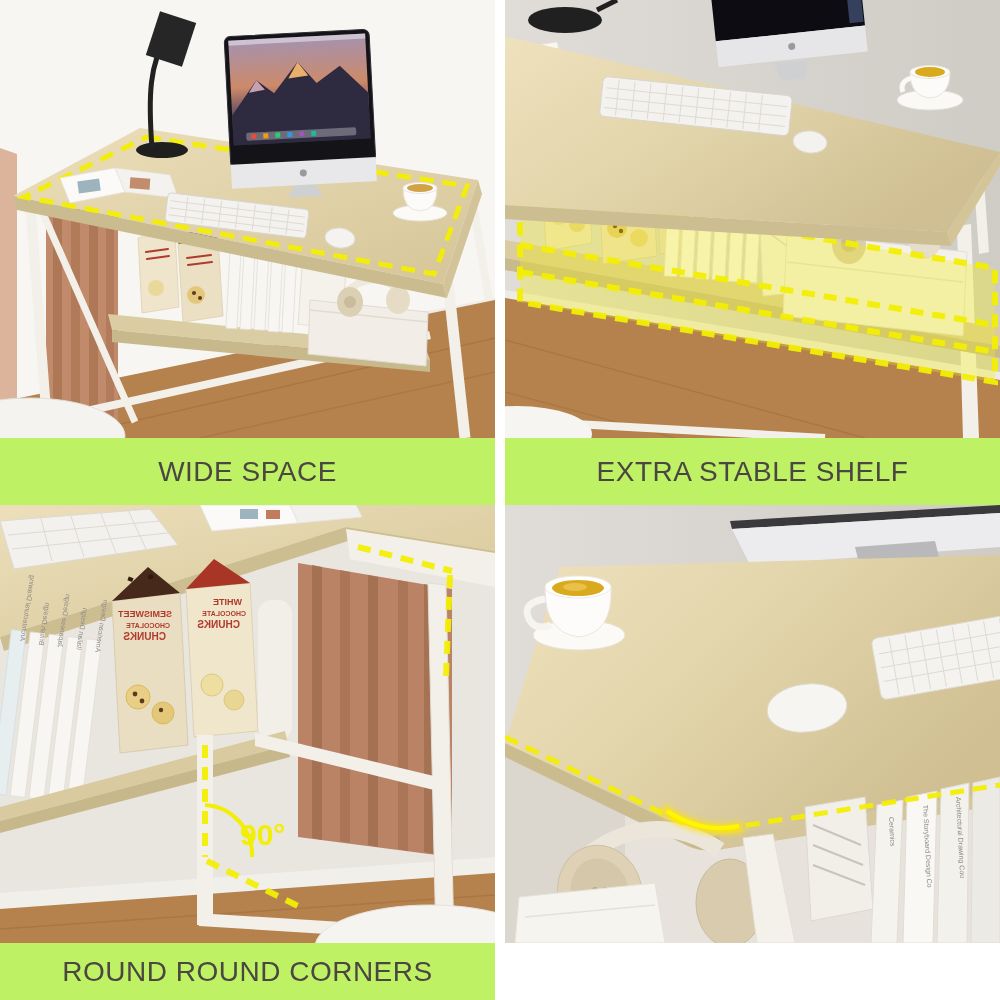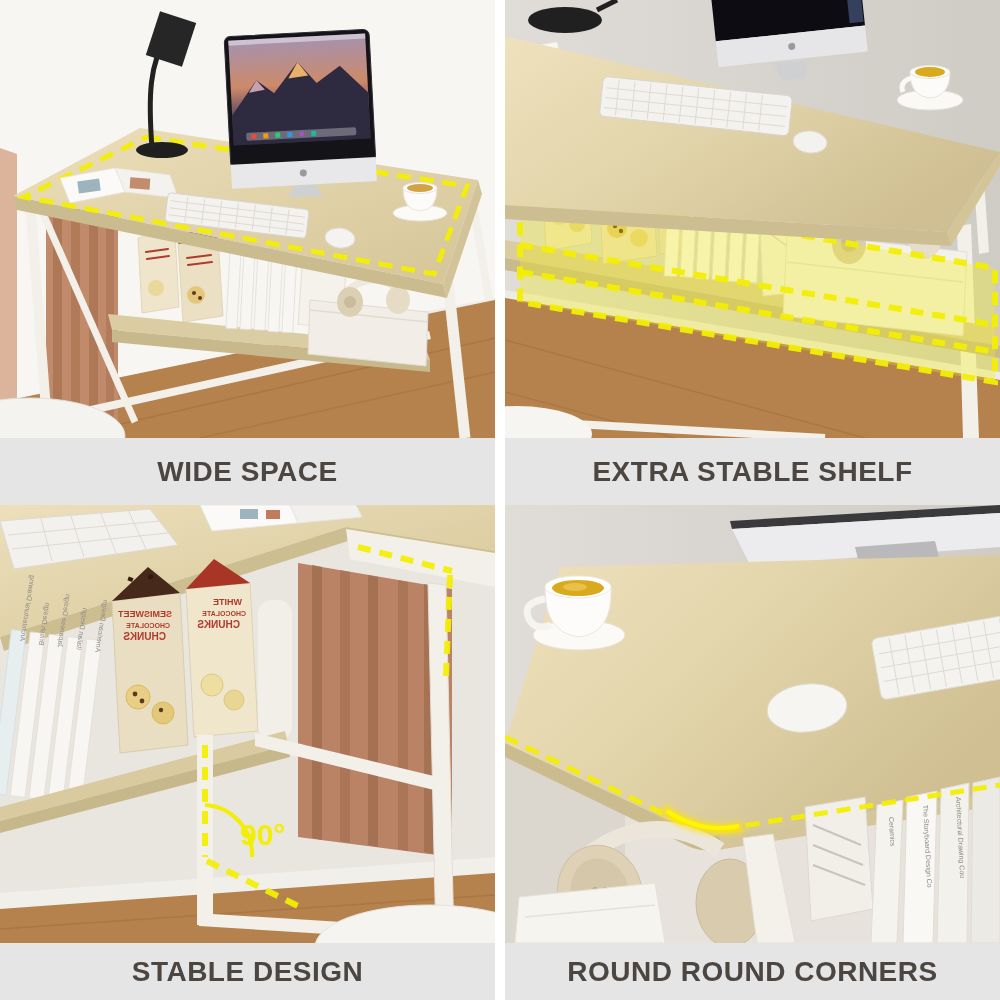--- a/index.html
+++ b/index.html
@@ -1,20 +1,20 @@
 <!DOCTYPE html>
 <html><head>
 <meta charset="utf-8">
 <style>
   html,body{margin:0;padding:0;background:#ffffff;}
   body{width:1000px;height:1000px;font-family:"Liberation Sans",sans-serif;}
   .grid{display:grid;grid-template-columns:495px 495px;grid-template-rows:438px 67px 438px 57px;column-gap:10px;width:1000px;height:1000px;background:#ffffff;}
   .photo{position:relative;overflow:hidden;background:#f8f6f2;}
   .photo svg{display:block;width:495px;height:438px;}
-  .caption{display:flex;align-items:center;justify-content:center;background:#e5e5e5;color:#4b4642;font-weight:bold;font-size:28px;letter-spacing:.5px;white-space:nowrap;}
+  .caption{display:flex;align-items:center;justify-content:center;background:#bef264;color:#4b4642;font-weight:normal;font-size:28px;letter-spacing:.5px;white-space:nowrap;}
   
   .dash{stroke:#f2ee04;stroke-width:5;fill:none;stroke-dasharray:14 9;stroke-linecap:butt;opacity:.95;}
   .dash6{stroke:#f2ee04;stroke-width:6;fill:none;stroke-dasharray:13 9;opacity:.95;}
   .frameW{fill:#f3f0ea;}
   .frameS{stroke:#f3f0ea;}
   .bookW{fill:#f8f6f2;stroke:#e2ded7;stroke-width:.8;}
   .keyline{stroke:#dedad3;stroke-width:1;}
   .spinetext{fill:#8e8a84;font-size:7px;font-family:"Liberation Sans",sans-serif;}
   .redmark{stroke:#b23a2c;stroke-width:2;stroke-linecap:round;}
 </style>
@@ -476,16 +476,15 @@
         <line x1="420" y1="122" x2="420" y2="180" class="keyline"></line>
           <line x1="436" y1="122" x2="436" y2="180" class="keyline"></line>
         <line x1="452" y1="122" x2="452" y2="180" class="keyline"></line>
           <line x1="468" y1="122" x2="468" y2="180" class="keyline"></line>
         <line x1="484" y1="122" x2="484" y2="180" class="keyline"></line>
           <line x1="500" y1="122" x2="500" y2="180" class="keyline"></line>
       </g>
     </svg>
   </div>
 
-  <div class="caption">STABLE DESIGN</div>
   <div class="caption">ROUND ROUND CORNERS</div>
 
 </div>
 
 </body></html>

